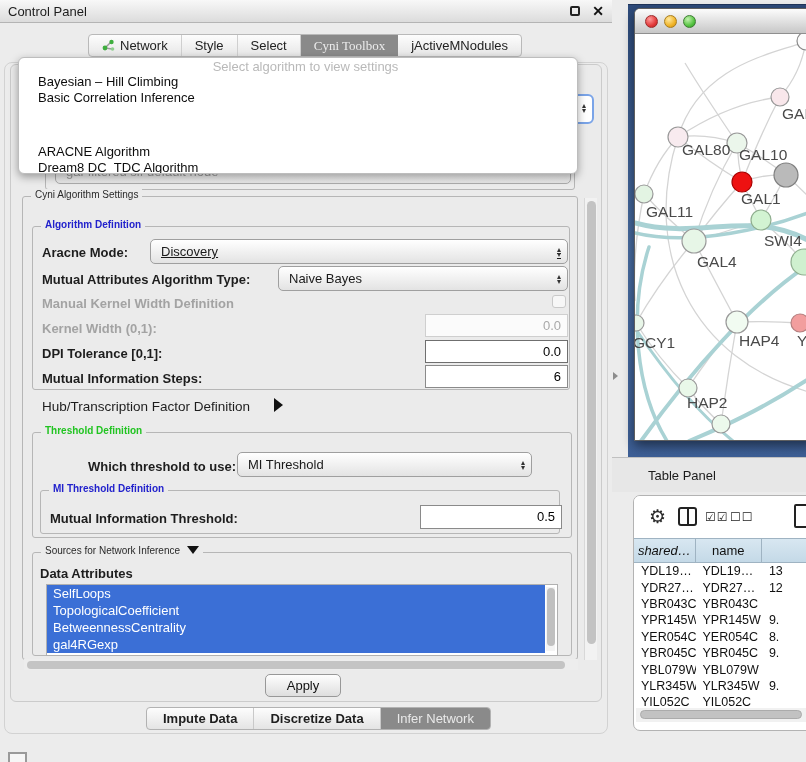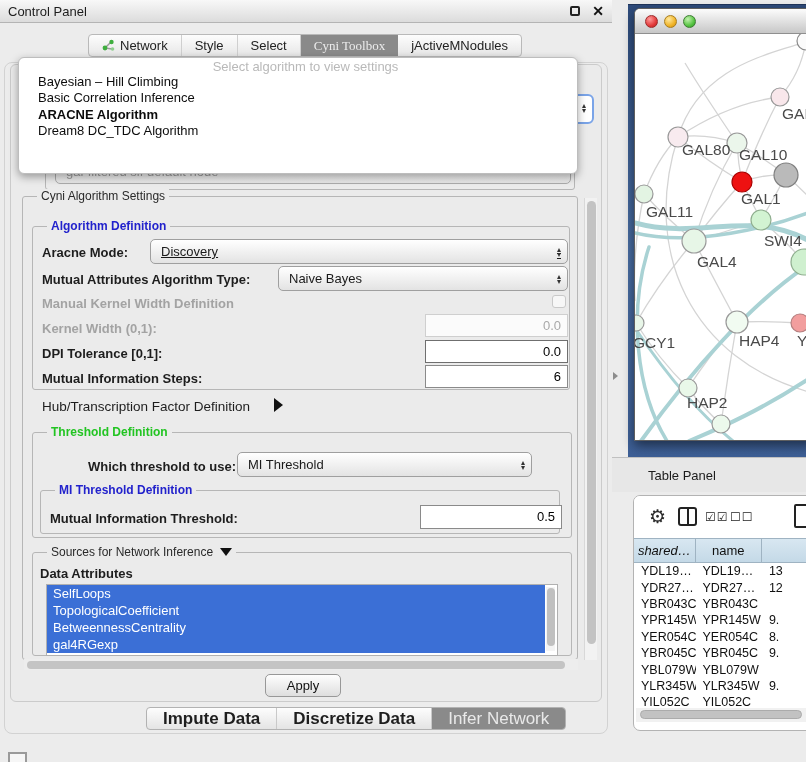--- a/index.html
+++ b/index.html
@@ -23,21 +23,21 @@
   .tab.sel { background:#8a8a8a; color:#ececec; border-right:none;font-family:Liberation Serif, serif; }
   .tab .net-ic { margin-right:5px; display:inline-flex; }
 
   .outer-panel { left:4px; top:62px; width:604px; height:672px; background:#ececec;
     border:1px solid #d2d2d2; border-radius:8px; }
   .inner-panel { left:10px; top:64px; width:592px; height:638px; background:#ebebeb;
     border:1px solid #cbcbcb; border-radius:6px; }
 
   .groupbox { position:absolute; border:1px solid #b6b6b6; border-radius:3px; }
   .gb-label { position:absolute; top:-8px; left:8px; background:#ebebeb; padding:0 4px;
-    font-size:12px; white-space:nowrap;margin-left:6px; }
+    font-size:10px; white-space:nowrap; }
   .blue-t { color:#2222cc; font-weight:bold; }
   .green-t { color:#22c422; font-weight:bold; }
   .dark-t { color:#2a2a2a; }
 
   .combo { position:absolute; background:linear-gradient(#ffffff,#e3e3e3);
     border:1px solid #9f9f9f; border-radius:5px; display:flex; align-items:center;
     font-size:13px; color:#1a1a1a; padding-left:10px; }
   .combo .spin { margin-left:auto; margin-right:6px; display:flex; flex-direction:column;
     font-size:8px; line-height:5px; color:#333; }
   .field { position:absolute; background:#fff; border:1px solid #8a8a8a; font-size:13px;
@@ -46,21 +46,21 @@
   .lbl { position:absolute; font-size:13px; font-weight:bold; color:#1d1d1d; white-space:nowrap; }
   .lbl.dis { color:#a3a3a3; }
   .checkbox { position:absolute; width:14px; height:13px; border:1px solid #c9c9c9;
     border-radius:3px; background:#f7f7f7; }
 
   .overlay { left:18px; top:57px; width:560px; height:117px; background:#fff;
     border:1px solid #bdbdbd; border-radius:6px; box-shadow:0 3px 9px rgba(0,0,0,0.35);
     z-index:30; font-size:13px; overflow:hidden;padding-left:15px; }
   .overlay .ph { height:16px; text-align:center; color:#b9b9b9; padding-top:1px; }
   .algo-item { height:16.4px; padding-left:4px; color:#0c0c0c; white-space:nowrap; }
-  .algo-item.hl { font-weight:bold; }
+  .algo-item.hl { font-weight:normal;margin-top:37px; }
 
   .focus-frag { left:372px; top:94px; width:222px; height:30px; border:2px solid #7aa4e8;
     border-radius:6px; background:#fff; z-index:5; }
   .ghost-combo { left:55px; top:158px; width:516px; height:26px;
     background:linear-gradient(#ffffff,#e6e6e6); border:1px solid #ababab; border-radius:5px;
     font-size:13px; color:#9b9b9b; display:flex; align-items:center; padding-left:10px; z-index:4; }
 
   .vscroll { left:584px; top:198px; width:13px; height:462px; background:#f2f2f2;
     border-left:1px solid #d8d8d8; }
   .vscroll .thumb { position:absolute; left:1.5px; top:3px; width:9px; height:443px;
@@ -76,21 +76,21 @@
   .list-vscroll { position:absolute; right:2px; top:2px; width:9px; height:64px; background:#f4f4f4; }
   .list-vscroll .thumb { position:absolute; left:0.5px; top:1px; width:8px; height:58px;
     background:#c0c0c0; border-radius:4px; }
 
   .apply-btn { left:265px; top:674px; width:76px; height:23px;
     background:linear-gradient(#fefefe,#dedede); border:1px solid #989898; border-radius:5px;
     font-size:13px; color:#111; display:flex; align-items:center; justify-content:center; }
 
   .bottom-tabbar { left:146px; top:707px; height:23px; display:flex;
     background:linear-gradient(#fdfdfd,#e4e4e4); border:1px solid #b2b2b2; border-radius:4px;
-    font-size:17px; font-weight:bold; color:#1e1e1e; overflow:hidden; }
+    font-size:13px; font-weight:bold; color:#1e1e1e; overflow:hidden; }
   .btab { display:flex; align-items:center; padding:0 16px; border-right:1px solid #c9c9c9; white-space:nowrap; }
   .btab:last-child { border-right:none; }
   .btab.sel { background:#8a8a8a; color:#e9e9e9; font-weight:normal; }
 
   .corner-ic { left:8px; top:752px; width:19px; height:13px; border:2px solid #9a9a9a; background:#f6f6f6; }
   .splitter-arrow { left:613px; top:372px; width:0; height:0;
     border-top:4px solid transparent; border-bottom:4px solid transparent; border-left:5px solid #8d8d8d; }
 
   
   .desktop { left:628px; top:4px; width:178px; height:453px;

